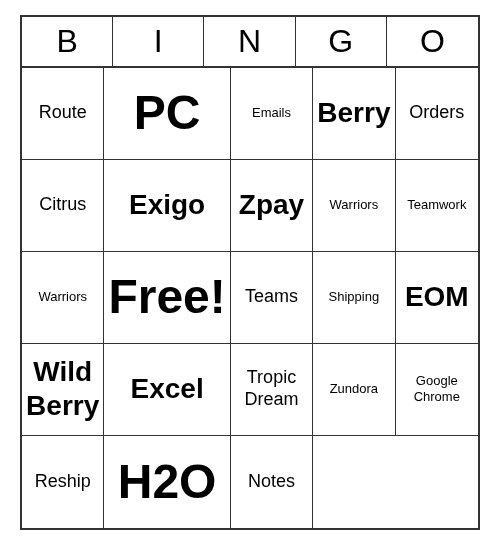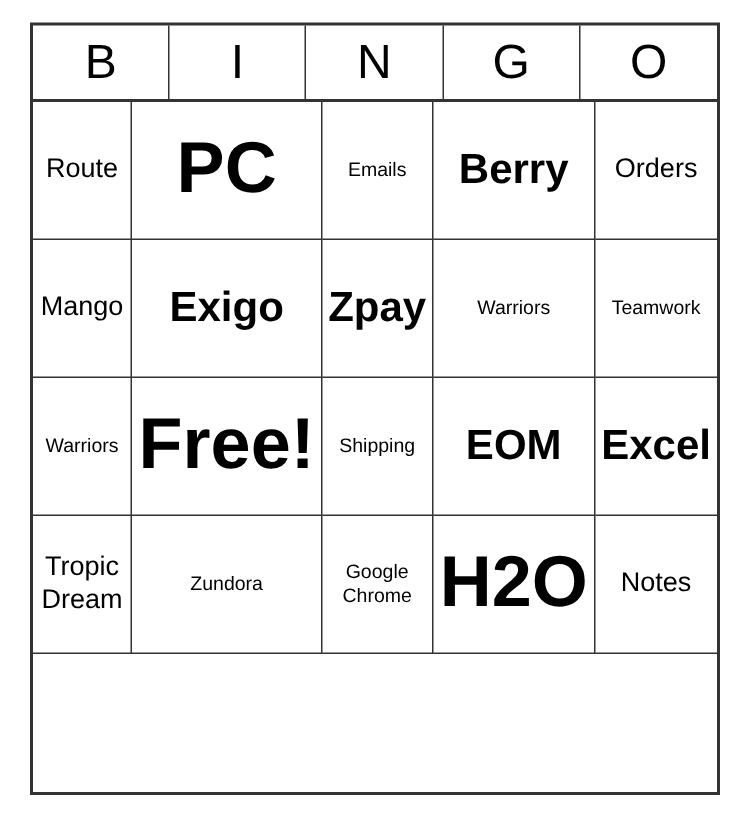--- a/index.html
+++ b/index.html
@@ -110,58 +110,67 @@
       <div class="bingo-cell">
         <span class="size-small">Emails</span>
       </div>
       <div class="bingo-cell">
         <span class="size-large">Berry</span>
       </div>
       <div class="bingo-cell">
         <span class="size-medium">Orders</span>
       </div>
       <div class="bingo-cell">
-        <span class="size-medium">Mango</span>
+        <span class="size-medium">Citrus</span>
       </div>
       <div class="bingo-cell">
         <span class="size-large">Exigo</span>
       </div>
       <div class="bingo-cell">
         <span class="size-large">Zpay</span>
       </div>
       <div class="bingo-cell">
         <span class="size-small">Warriors</span>
       </div>
       <div class="bingo-cell">
         <span class="size-small">Teamwork</span>
       </div>
       <div class="bingo-cell">
         <span class="size-small">Warriors</span>
       </div>
       <div class="bingo-cell">
         <span class="size-xlarge">Free!</span>
       </div>
       <div class="bingo-cell">
+        <span class="size-medium">Teams</span>
+      </div>
+      <div class="bingo-cell">
         <span class="size-small">Shipping</span>
       </div>
       <div class="bingo-cell">
         <span class="size-large">EOM</span>
+      </div>
+      <div class="bingo-cell">
+        <span class="size-large">Wild<br>Berry</span>
       </div>
       <div class="bingo-cell">
         <span class="size-large">Excel</span>
       </div>
       <div class="bingo-cell">
         <span class="size-medium">Tropic<br>Dream</span>
       </div>
       <div class="bingo-cell">
         <span class="size-small">Zundora</span>
       </div>
       <div class="bingo-cell">
         <span class="size-small">Google<br>Chrome</span>
       </div>
       <div class="bingo-cell">
+        <span class="size-medium">Reship</span>
+      </div>
+      <div class="bingo-cell">
         <span class="size-xlarge">H2O</span>
       </div>
       <div class="bingo-cell">
         <span class="size-medium">Notes</span>
       </div>
     </div>
 </div>
 
 </body></html>

